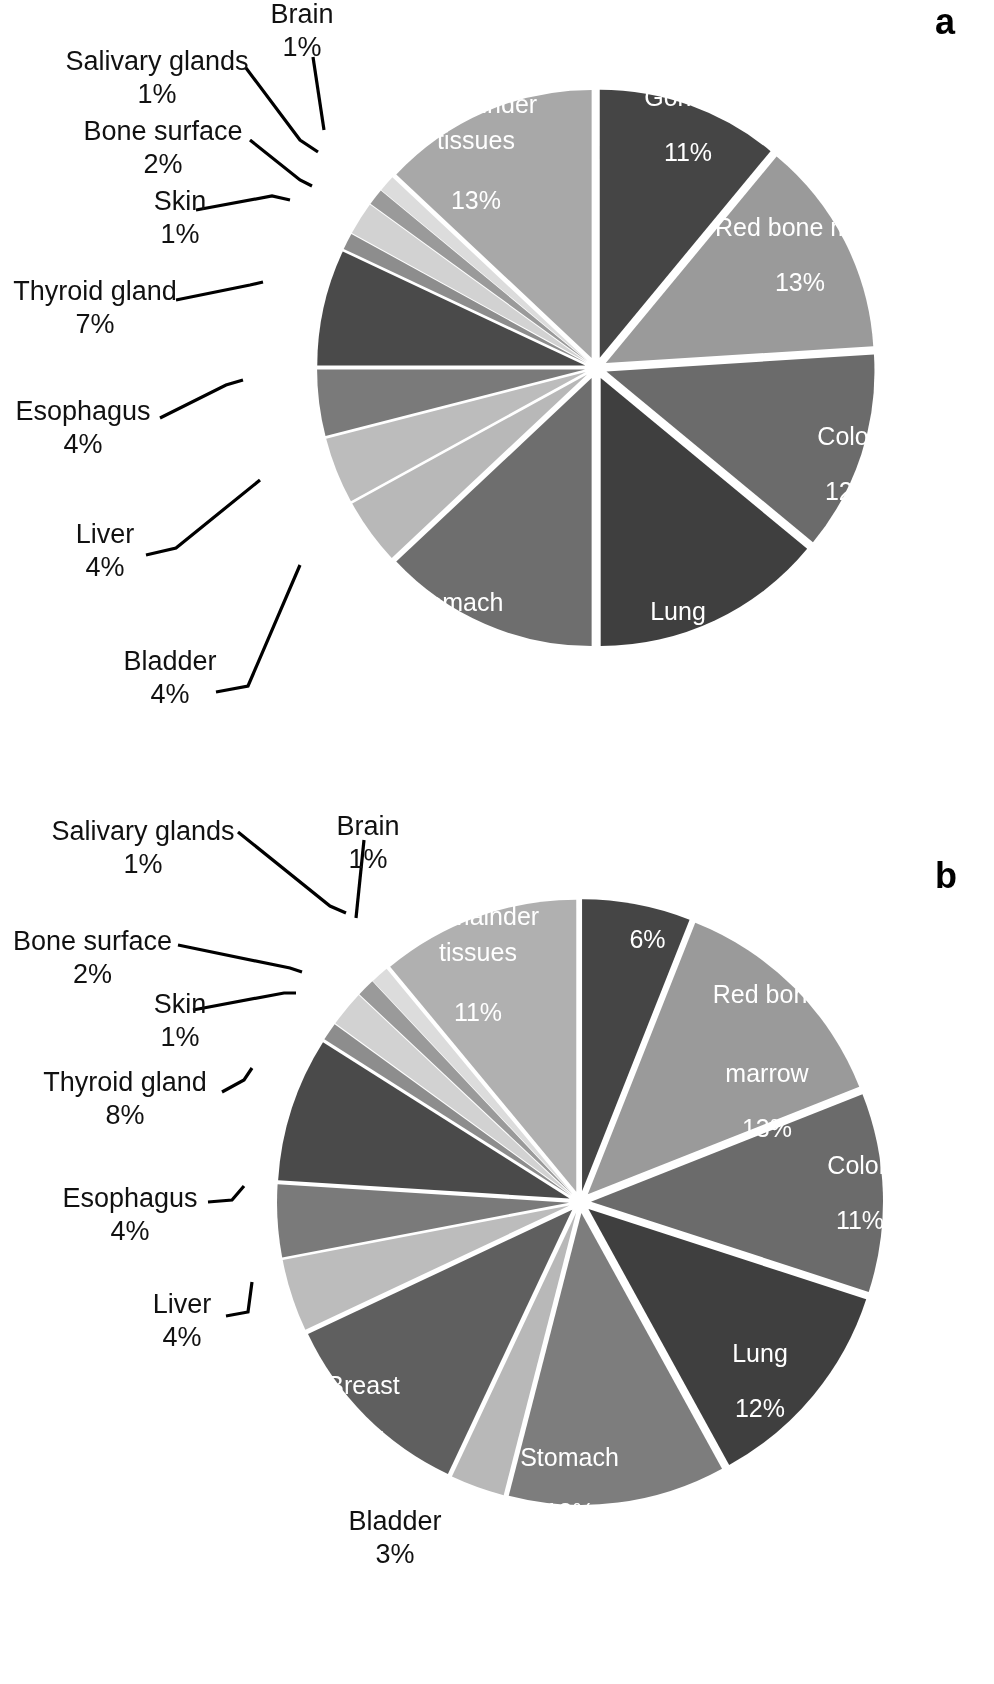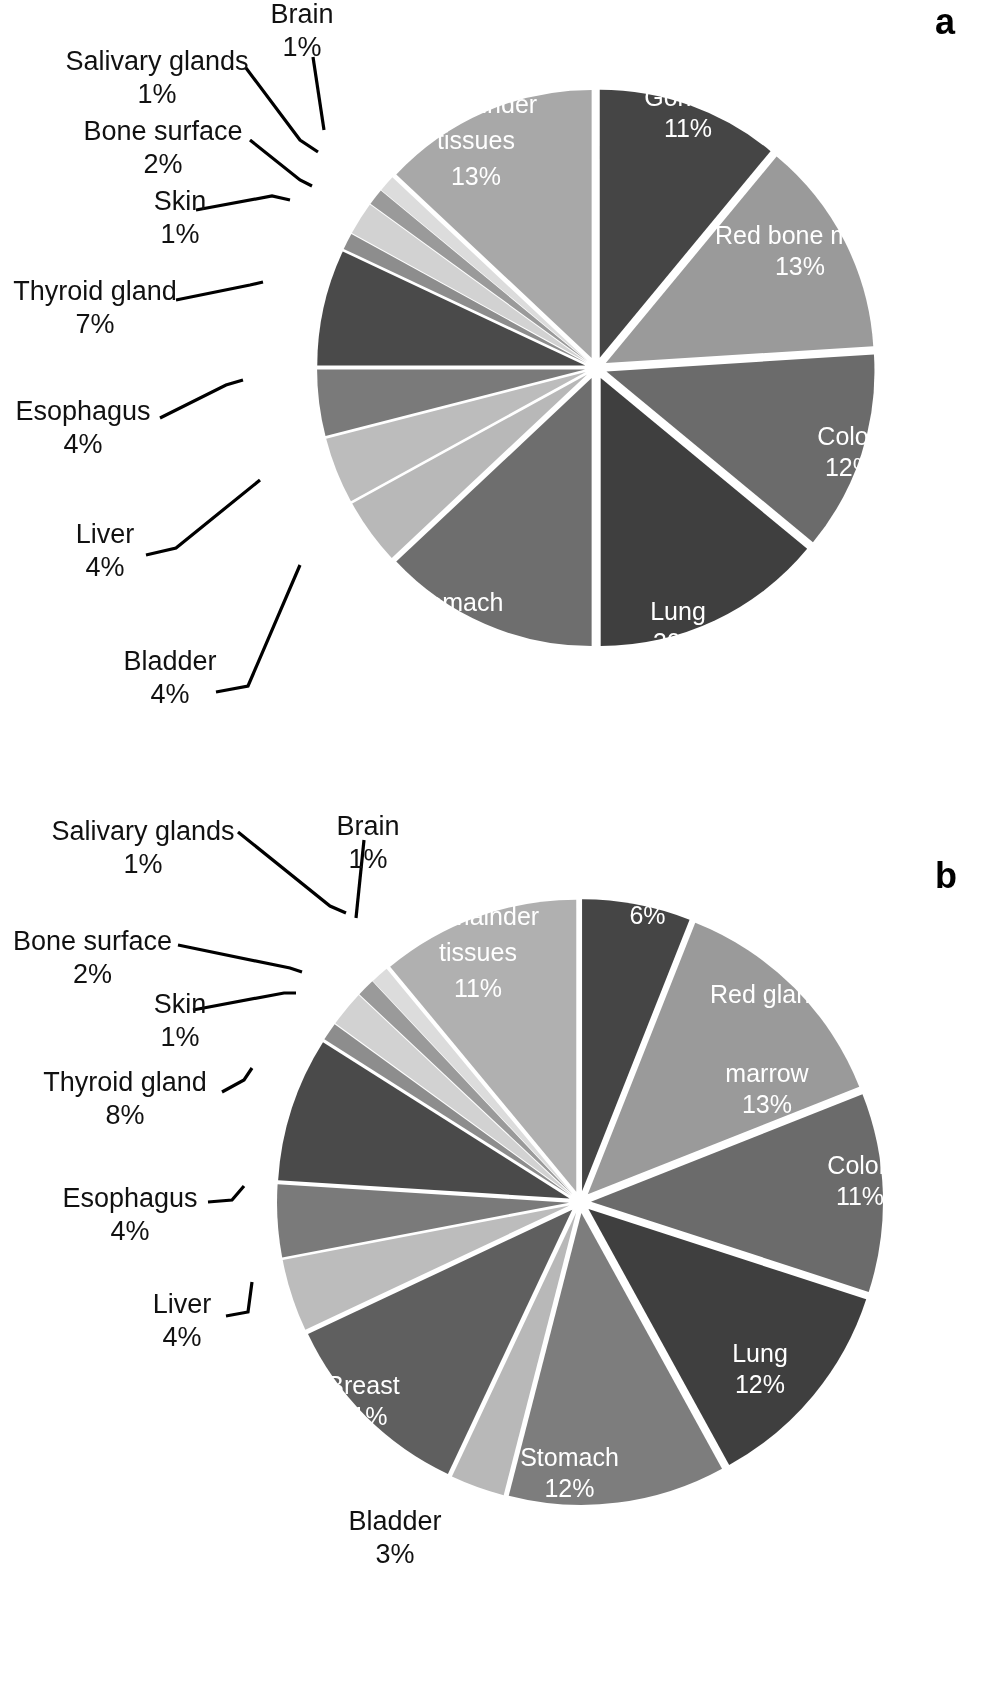--- a/index.html
+++ b/index.html
@@ -18,21 +18,21 @@
   }
   .callout{
     position:absolute;font-size:27px;line-height:33px;color:#111;
     text-align:center;white-space:nowrap;
   }
   .callout .pct{display:block;}
   .slice-label{
     position:absolute;color:#ffffff;font-size:25px;line-height:31px;
     text-align:center;white-space:nowrap;pointer-events:none;
   }
-  .slice-label .pct{display:block;}
+  .slice-label .pct{display:block;margin-top:24px;}
 </style>
 </head>
 <body>
 
 <div class="panel" id="panel-a">
 
   <svg class="pie-svg" id="svg-a" width="994" height="770" viewBox="0 0 994 770">
       <path d="M 599.7261171226982 357.6503115415035 L 599.7261171226982 89.65031154150353 A 268 268 0 0 1 770.5557463753471 151.15276247759203 Z" fill="#454545"></path>
       <path d="M 605.801071766072 363.00610450286496 L 776.6307010187209 156.50855543895346 A 268 268 0 0 1 873.2722349848489 346.1782452690089 Z" fill="#9a9a9a"></path>
       <path d="M 606.4616216792467 371.39918693812444 L 873.9327848980236 354.5713277042684 A 268 268 0 0 1 812.9591707431582 542.2288161907733 Z" fill="#6b6b6b"></path>
@@ -57,21 +57,21 @@
       <polyline points="216,692 248,686 300,565" fill="none" stroke="#000000" stroke-width="3.2"></polyline>
     </svg>
 
   <div class="panel-letter" style="left:935px;top:4px;">a</div>
 
   <div class="slice-label" style="left:613px;top:82px;width:150px;">
     <span>Gonads</span>
     <span class="pct">11%</span>
   </div>
 
-  <div class="slice-label" style="left:715px;top:220px;width:170px;">
+  <div class="slice-label" style="left:715px;top:212px;width:170px;">
     <span style="display:block;">Red bone marrow</span>
     <span class="pct">13%</span>
   </div>
 
   <div class="slice-label" style="left:780px;top:421px;width:140px;">
     <span>Colon</span>
     <span class="pct">12%</span>
   </div>
 
   <div class="slice-label" style="left:613px;top:596px;width:130px;">
@@ -159,21 +159,21 @@
     </svg>
 
   <div class="panel-letter" style="left:935px;top:88px;">b</div>
 
   <div class="slice-label" style="left:585px;top:99px;width:125px;">
     <span>Gonads</span>
     <span class="pct">6%</span>
   </div>
 
   <div class="slice-label" style="left:684px;top:209px;width:166px;">
-    <span style="display:block;">Red gland</span>
+    <span style="display:block;">Red bone</span>
     <span style="display:block;margin-top:48px;">marrow</span>
     <span class="pct">13%</span>
   </div>
 
   <div class="slice-label" style="left:795px;top:380px;width:130px;">
     <span>Colon</span>
     <span class="pct">11%</span>
   </div>
 
   <div class="slice-label" style="left:700px;top:568px;width:120px;">

